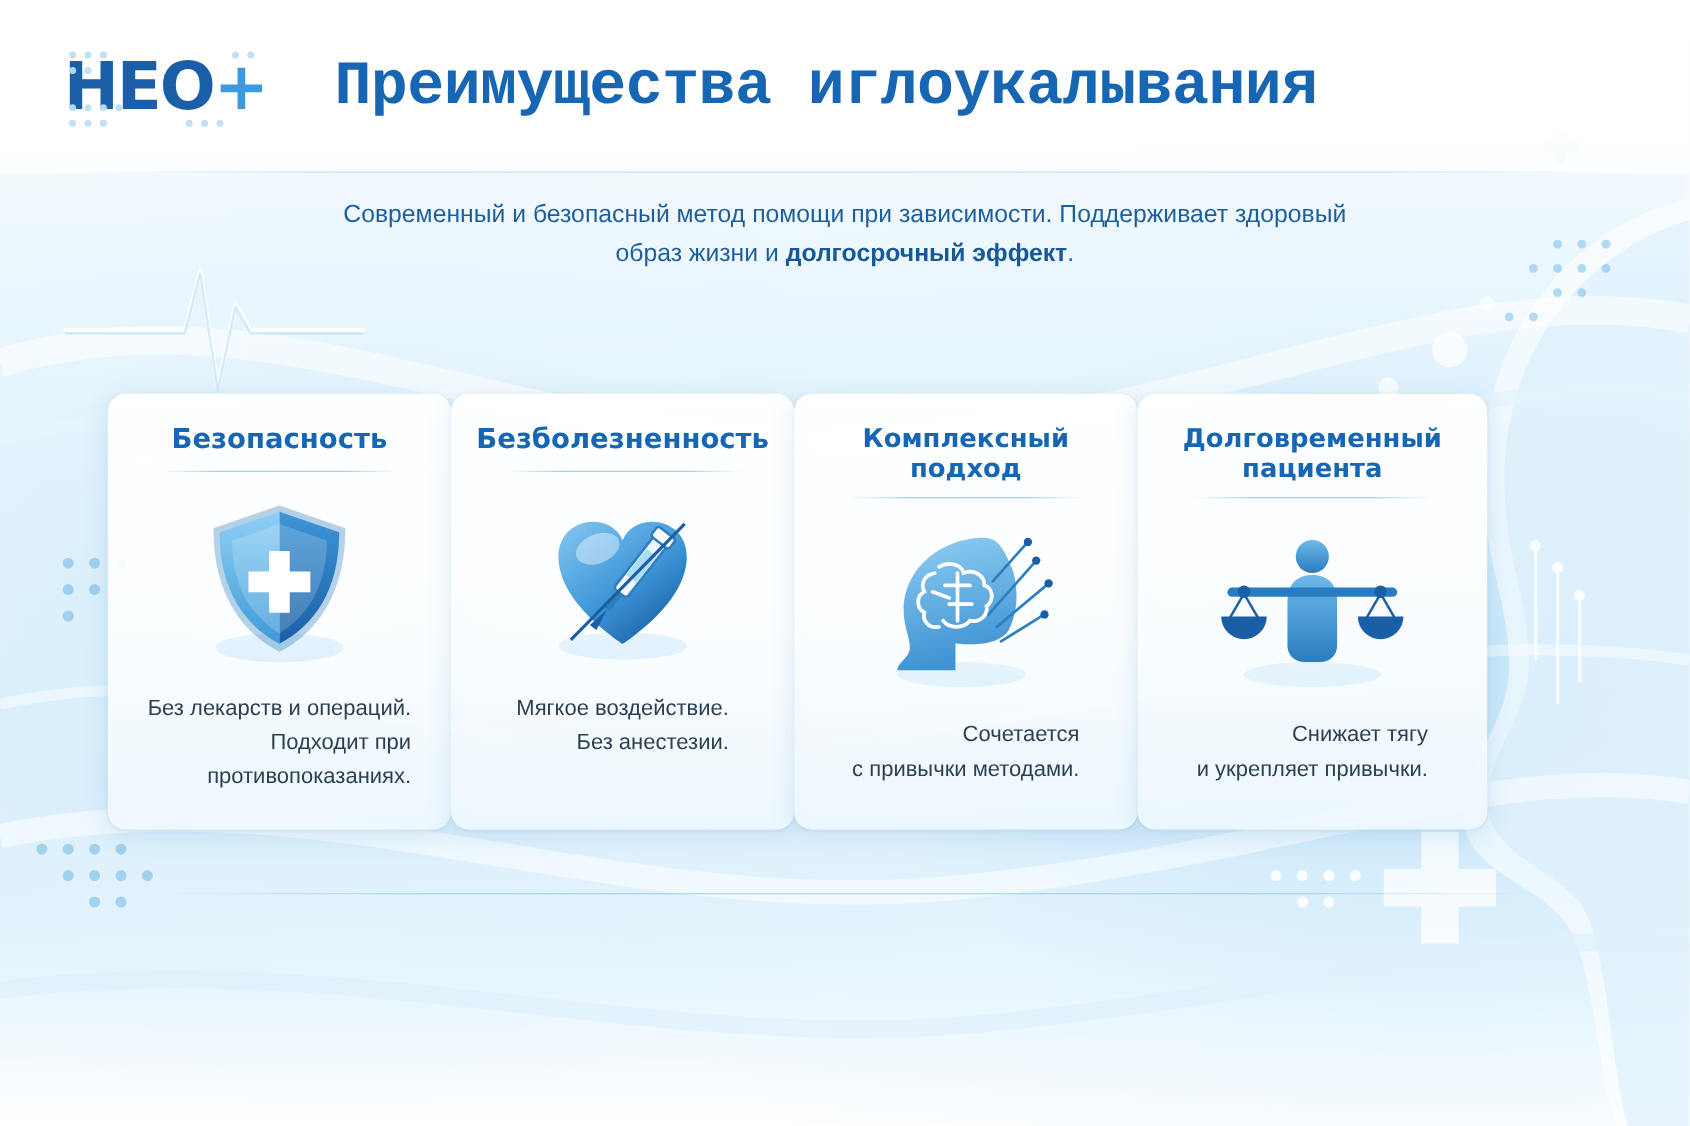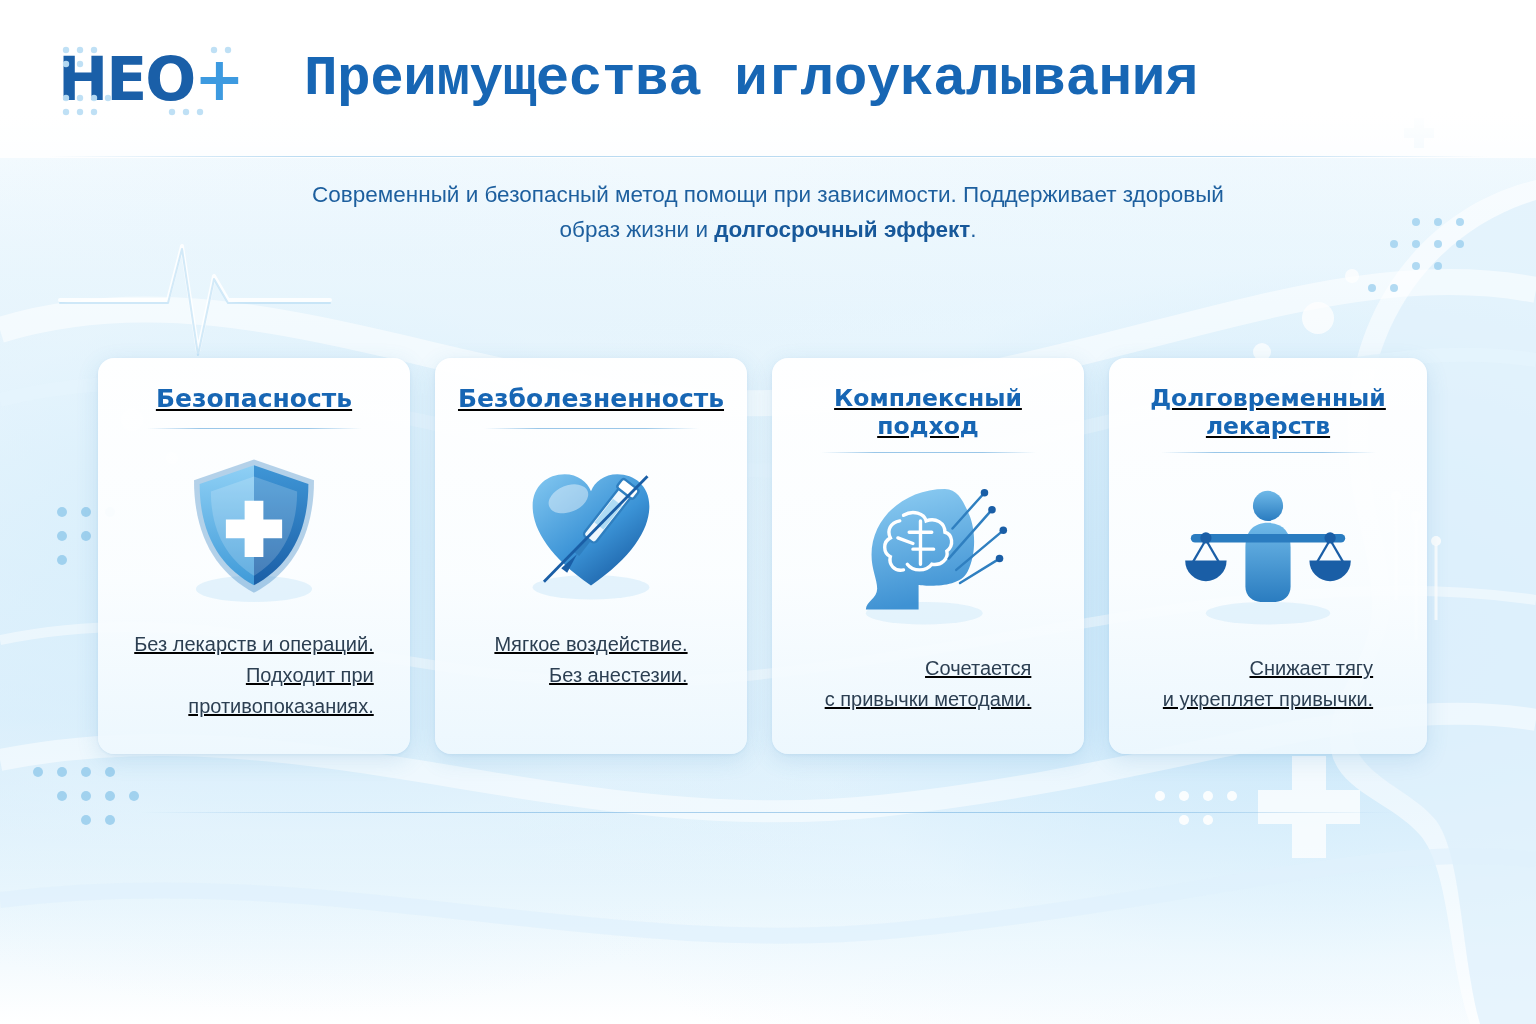--- a/index.html
+++ b/index.html
@@ -85,22 +85,21 @@
     color: #1d5f9e;
   }
   .subtitle b { font-weight: 700; color: #17589a; }
 
   
   .cards {
     position: absolute;
     top: 358px;
     left: 98px;
     display: flex;
-    gap: 25px;
-    text-decoration: underline;
+    gap: 0;
   }
   .card {
     position: relative;
     width: 312px;
     height: 396px;
     border-radius: 16px;
     background: linear-gradient(180deg, rgba(255,255,255,0.97) 0%, rgba(252,254,255,0.95) 55%, rgba(238,248,254,0.92) 100%);
     box-shadow: 0 6px 22px rgba(70,140,195,0.16), 0 1px 3px rgba(70,140,195,0.10);
     padding: 26px 18px 22px;
     display: flex;
@@ -386,21 +385,21 @@
             <circle cx="176" cy="92" r="4"></circle>
               <circle cx="160" cy="22" r="4"></circle>
           </g>
         </svg>
       </div>
       <div class="card-text">Сочетается
 с привычки методами.</div>
     </div>
 
     <div class="card wide">
-      <div class="card-title small">Долговременный лекарств</div>
+      <div class="card-title small">Долговременный пациента</div>
       <div class="card-rule"></div>
       <div class="card-icon">
         <svg viewBox="0 0 220 170" width="210" height="160">
           <defs>
             <linearGradient id="prs" x1="0" y1="0" x2="0" y2="1">
               <stop offset="0%" stop-color="#6fb9e8"></stop>
                 <stop offset="100%" stop-color="#2a7cc0"></stop>
             </linearGradient>
           </defs>
           <ellipse cx="110" cy="150" rx="66" ry="12" fill="#cfe9fa" opacity="0.5"></ellipse>

